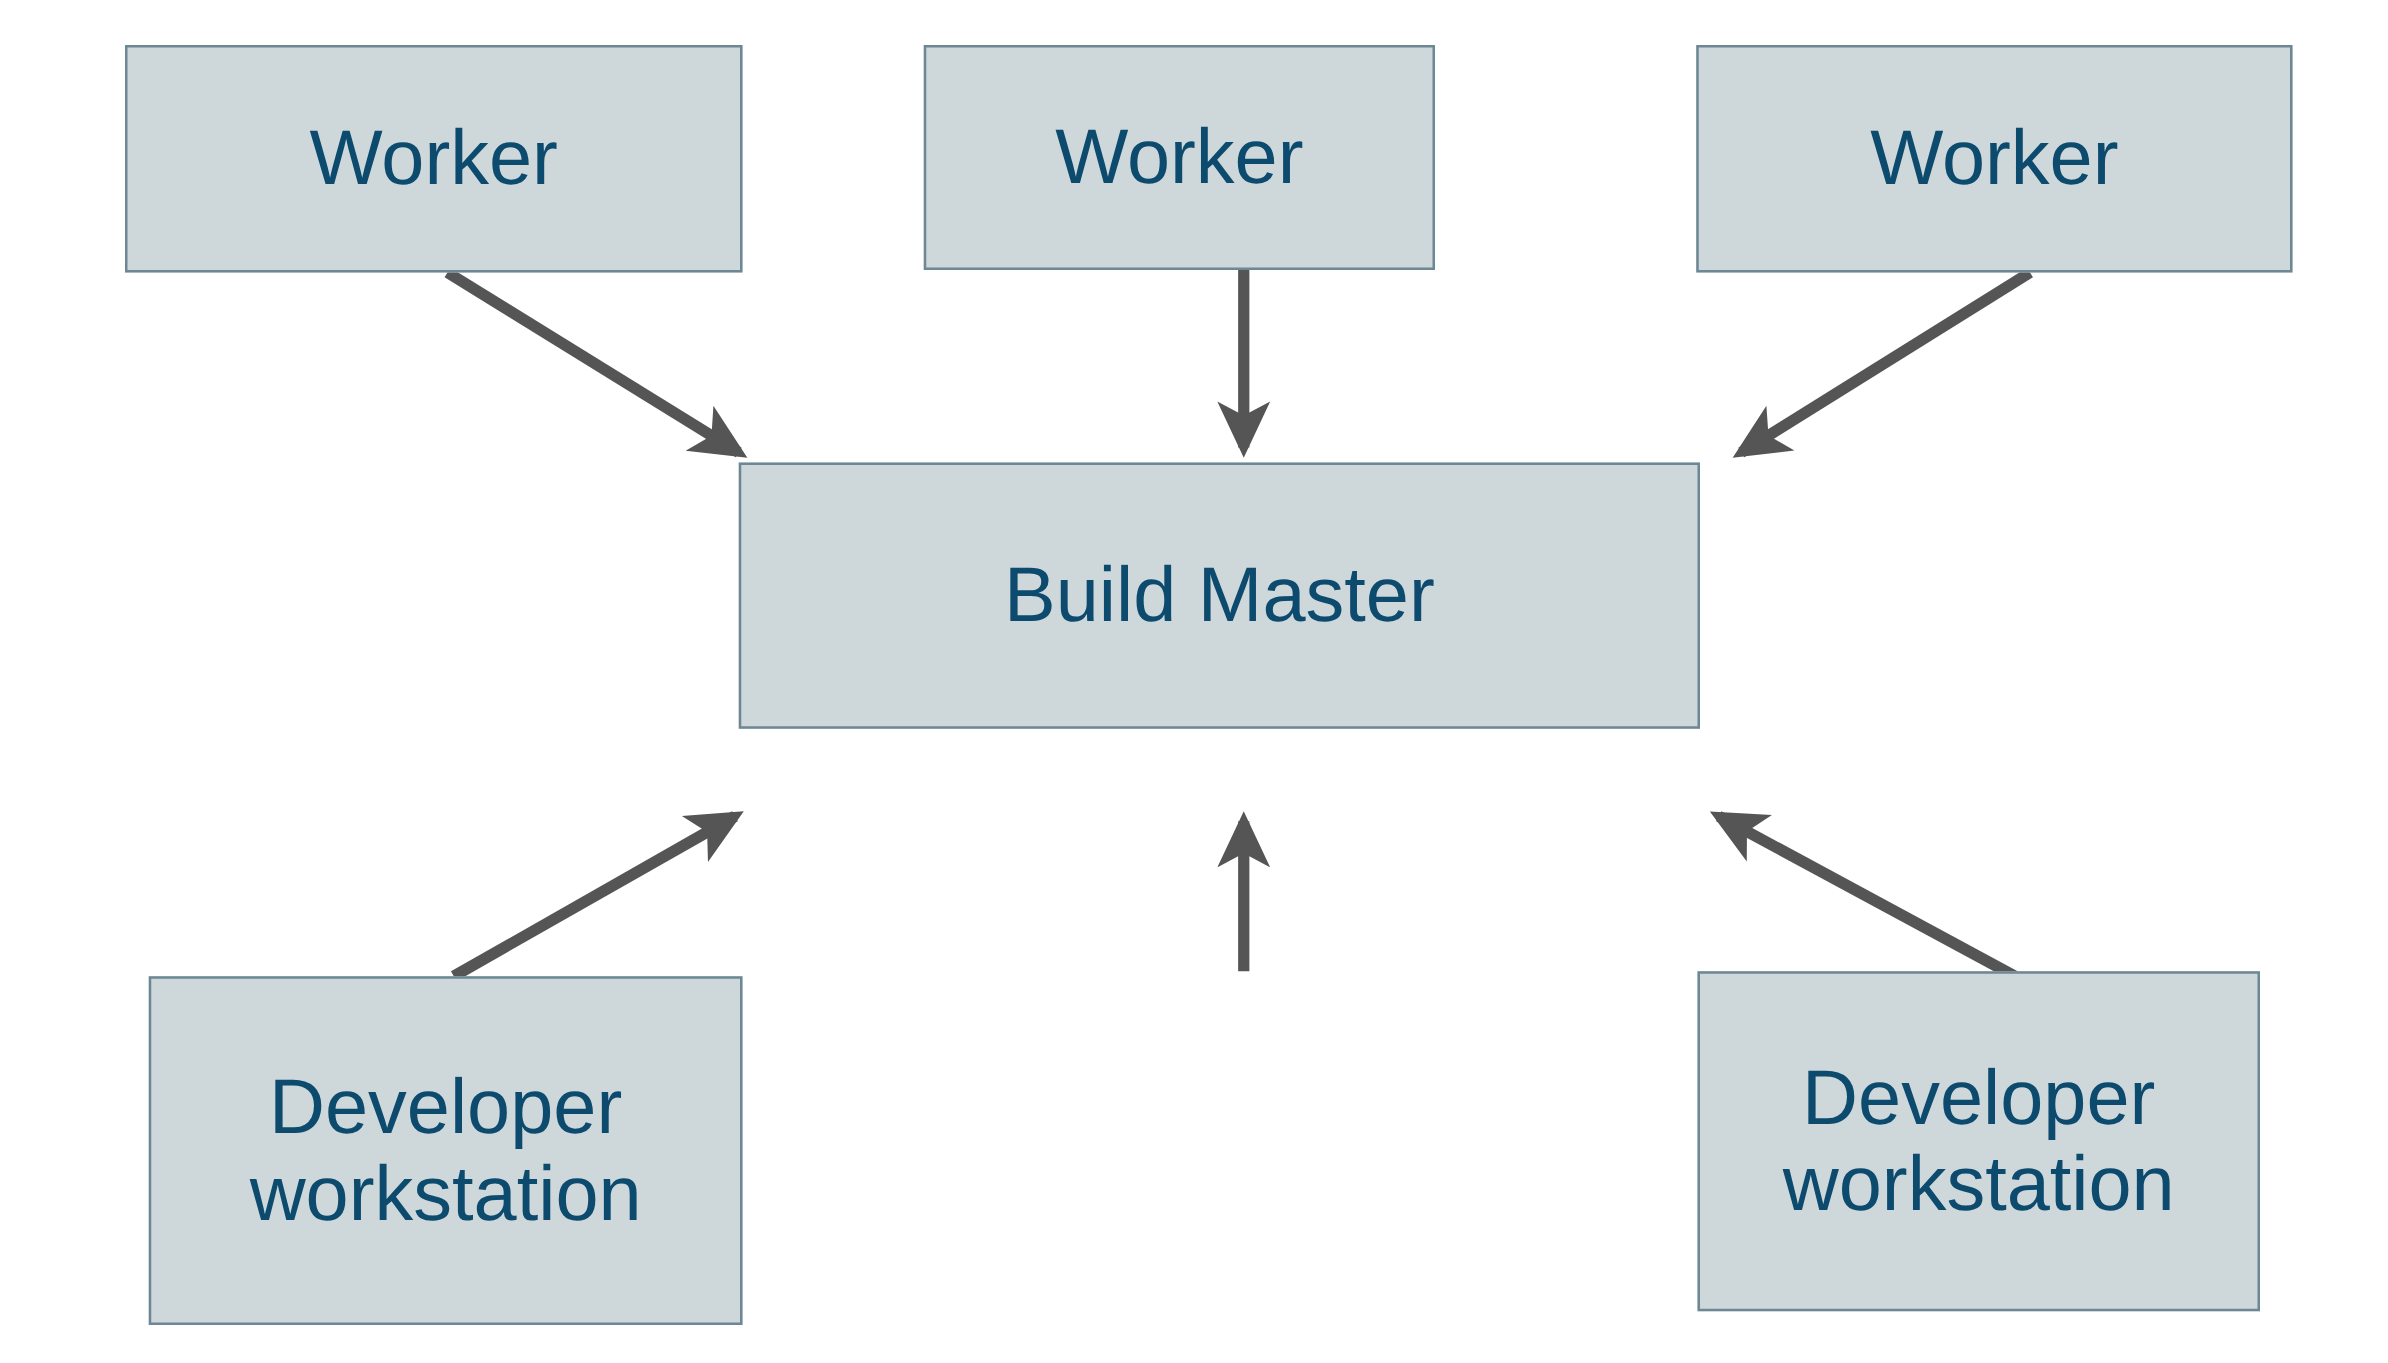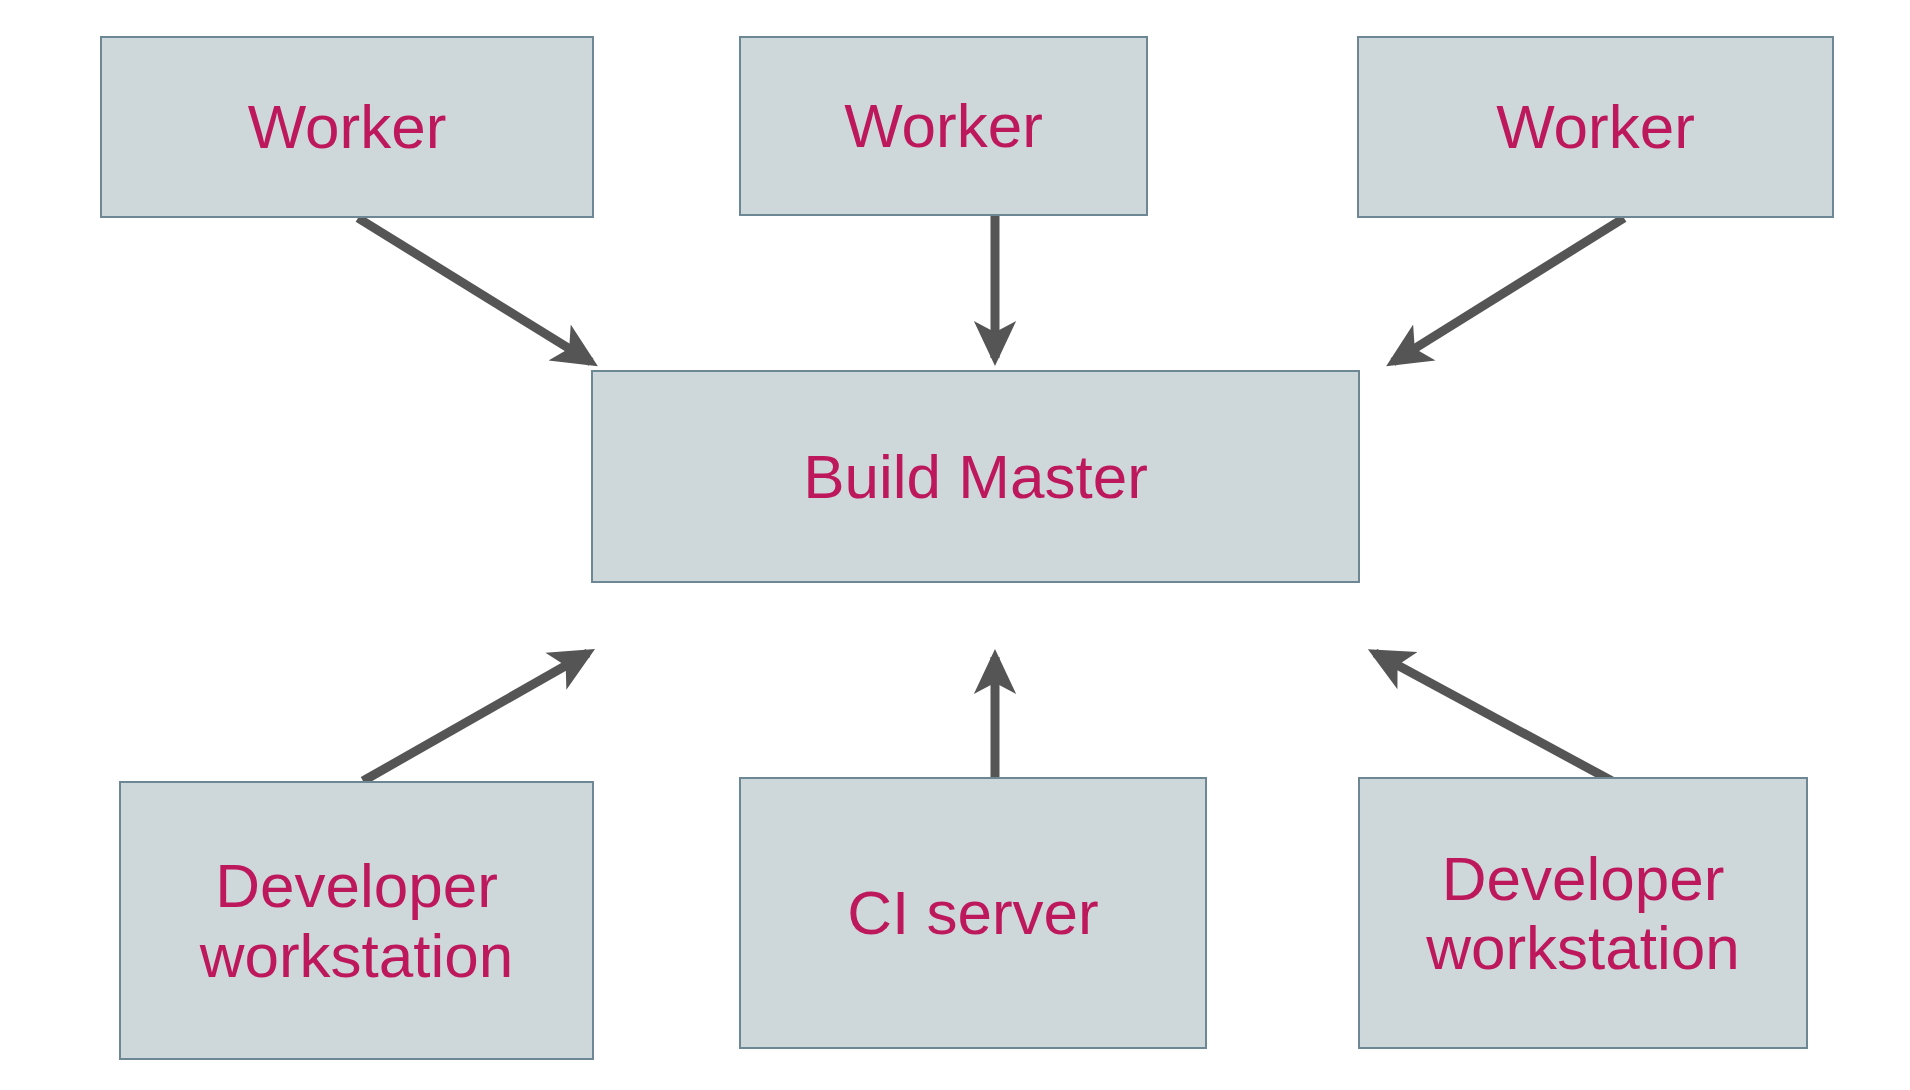--- a/index.html
+++ b/index.html
@@ -27,21 +27,21 @@
   }
   .node {
     position: absolute;
     box-sizing: border-box;
     background: #ced7da;
     border: 2px solid #6d8894;
     display: flex;
     align-items: center;
     justify-content: center;
     text-align: center;
-    color: #be185d;
+    color: #0c4a6e;
     line-height: 1.12;
     z-index: 2;
   }
   .node-label {
     display: block;
     white-space: pre-line;
     padding: 0 6px;
   }
 
   
@@ -104,22 +104,19 @@
 
   <div class="node" id="node-build-master">
     <span class="node-label">Build Master</span>
   </div>
 
   <div class="node" id="node-dev-ws-left">
     <span class="node-label">Developer
 workstation</span>
   </div>
 
-  <div class="node" id="node-ci-server">
-    <span class="node-label">CI server</span>
-  </div>
 
   <div class="node" id="node-dev-ws-right">
     <span class="node-label">Developer
 workstation</span>
   </div>
 
 </div>
 
 </body></html>

